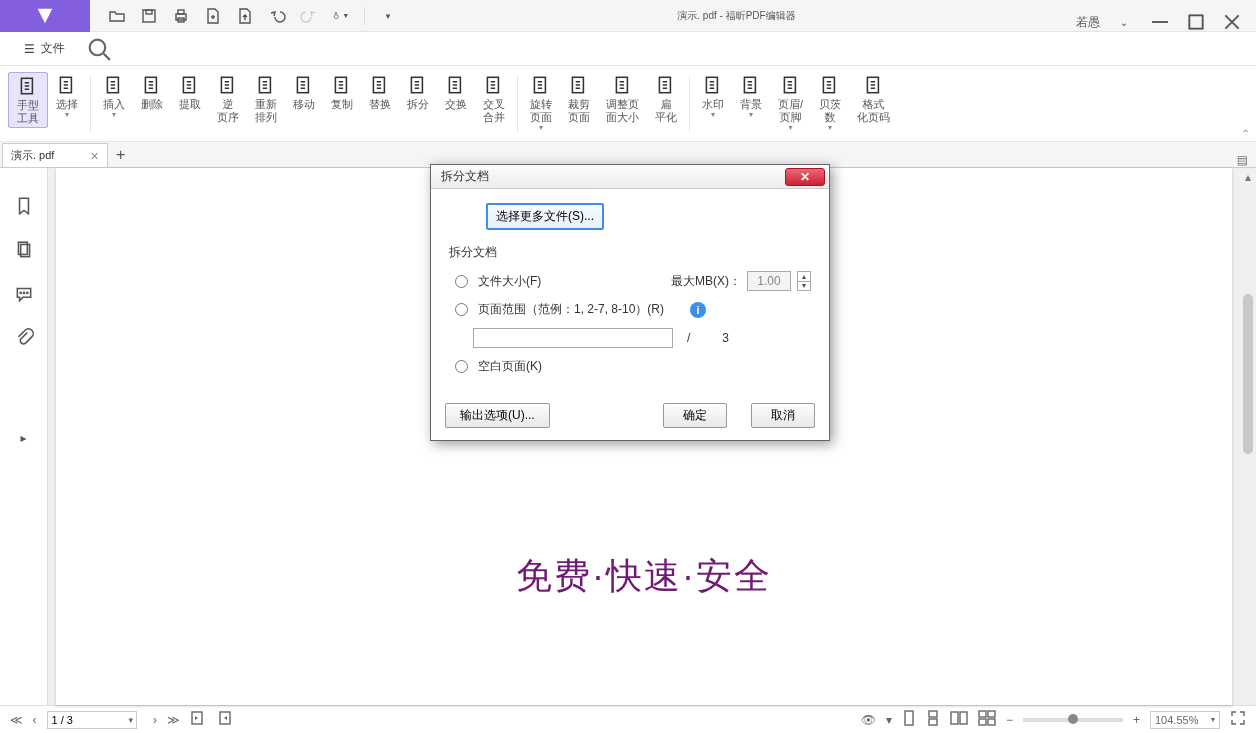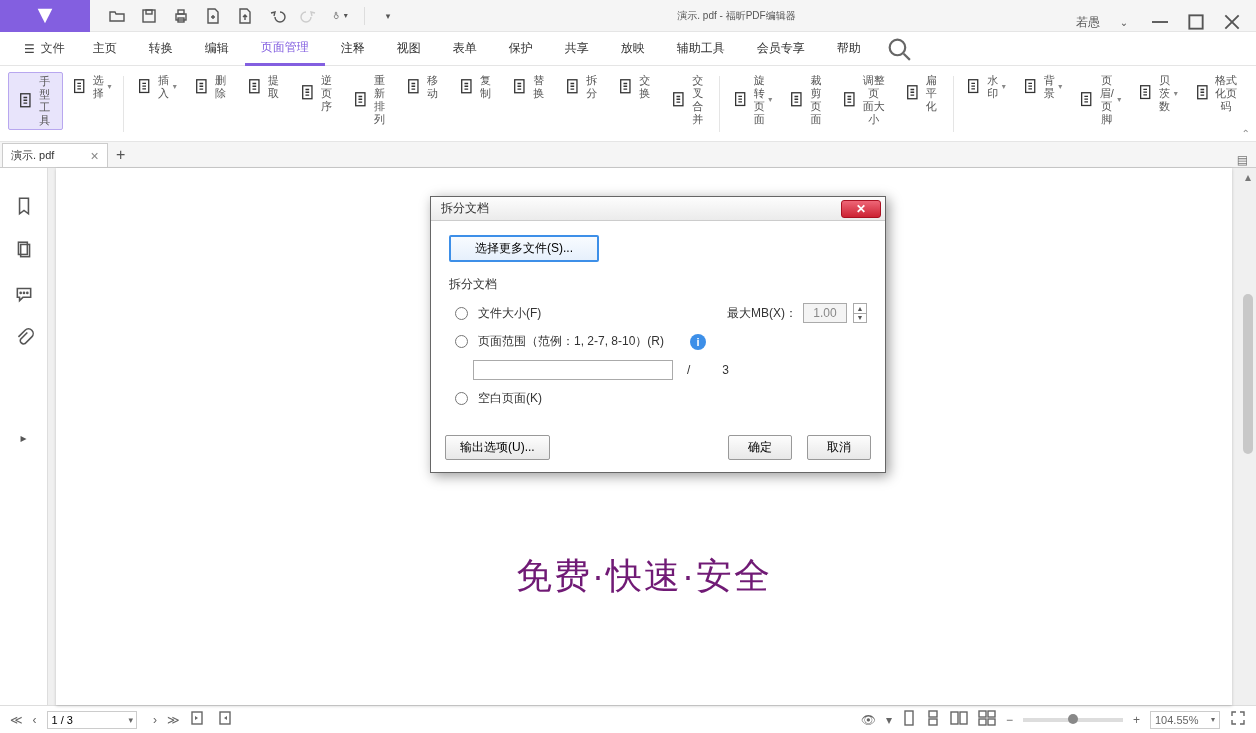--- a/index.html
+++ b/index.html
@@ -12,21 +12,21 @@
 .qat .sep { width: 1px; height: 18px; background: #ddd; }
 .title-text { flex: 1; text-align: center; font-size: 10px; color: #555; }
 .win-controls { display: flex; align-items: center; gap: 12px; padding-right: 12px; margin-top: 13px; }
 .win-controls span { width: 24px; height: 24px; display: flex; align-items: center; justify-content: center; cursor: pointer; color: #555; }
 .menubar { height: 34px; background: #fff; display: flex; align-items: center; border-bottom: 1px solid #e5e5e5; padding-left: 12px; }
 .file-menu { display: flex; align-items: center; gap: 6px; padding: 0 12px; color: #444; cursor: pointer; }
 .menu-tab { padding: 0 16px; height: 34px; display: flex; align-items: center; cursor: pointer; color: #333; }
 .menu-tab.active { color: #835fe0; border-bottom: 3px solid #835fe0; font-weight: 500; }
 .search-icon { margin-left: 8px; width: 28px; height: 28px; display:flex; align-items:center; justify-content:center; color:#666; cursor:pointer; }
 .ribbon { height: 76px; background: #fff; display: flex; align-items: flex-start; padding: 6px 8px 0 8px; border-bottom: 1px solid #e5e5e5; position: relative; }
-.ribbon-item { display: flex; flex-direction: row; align-items: center; justify-content: center; cursor: pointer; padding: 2px 8px; min-width: 38px; }
+.ribbon-item { display: flex; flex-direction: column; align-items: center; justify-content: center; cursor: pointer; padding: 2px 8px; min-width: 38px; }
 .ribbon-item.active { background: #e8e4fb; border: 1px solid #b8a7ef; border-radius: 2px; }
 .ribbon-item .icon { width: 22px; height: 22px; display: flex; align-items: center; justify-content: center; margin-bottom: 2px; }
 .ribbon-item .label { font-size: 11px; line-height: 13px; text-align: center; color: #555; }
 .ribbon-item .caret { font-size: 8px; color: #888; line-height: 8px; }
 .ribbon-sep { width: 1px; height: 56px; background: #e5e5e5; margin: 4px 4px 0 4px; }
 .collapse-ribbon { position:absolute; right:6px; bottom:2px; font-size:10px; color:#888; cursor:pointer; }
 .tabbar { height: 26px; background: #f5f5f5; display: flex; align-items: flex-end; border-bottom: 1px solid #ccc; }
 .doc-tab { height: 24px; background: #fff; border: 1px solid #ccc; border-bottom: none; display: flex; align-items: center; padding: 0 8px; font-size: 11px; gap: 36px; margin-left: 2px; }
 .doc-tab .close { cursor: pointer; color: #888; font-size: 14px; }
 .add-tab { width: 26px; height: 24px; display: flex; align-items: center; justify-content: center; cursor: pointer; color: #555; font-size: 16px; }
@@ -41,39 +41,39 @@
 .right-strip span{ font-size:12px; color:#777; cursor:pointer;}
 .scroll-thumb { width:10px; height:160px; background:#c8c8c8; border-radius:5px; margin-top:110px;}
 .statusbar { height: 28px; background: #fff; border-top: 1px solid #ddd; display: flex; align-items: center; padding: 0 10px; gap: 10px; }
 .statusbar .nav { display: flex; align-items: center; gap: 10px; color: #666; }
 .statusbar .page-input { width: 90px; height: 18px; border: 1px solid #ccc; font-size: 11px; padding: 0 4px; }
 .statusbar .spacer { flex: 1; }
 .statusbar .view-icons { display: flex; align-items: center; gap: 10px; color: #666; }
 .zoom-slider { width: 100px; height: 4px; background: #ddd; position: relative; }
 .zoom-slider::before { content:""; position:absolute; left:50%; top:-4px; width:10px; height:10px; border-radius:50%; background:#888; transform:translateX(-50%); }
 .zoom-box { width: 70px; height: 18px; border: 1px solid #ccc; font-size: 11px; padding: 0 4px; display:flex; align-items:center; justify-content:space-between;}
-.dialog { position: absolute; left: 430px; top: 196px; width: 456px; background: #fff; border: 1px solid #666; box-shadow: 3px 3px 12px rgba(0,0,0,0.4); z-index: 10; }
+.dialog { position: absolute; left: 430px; top: 164px; width: 400px; background: #fff; border: 1px solid #666; box-shadow: 3px 3px 12px rgba(0,0,0,0.4); z-index: 10; }
 .dialog-titlebar { height: 24px; background: linear-gradient(#fdfdfd,#ebebeb); border-bottom: 1px solid #ccc; display: flex; align-items: center; padding: 0 4px 0 10px; font-size: 12px; }
 .dialog-titlebar .dtitle { flex: 1; }
 .dialog-close { width: 40px; height: 18px; background: linear-gradient(#e67,#c23); border: 1px solid #a12; border-radius: 3px; color: #fff; display: flex; align-items: center; justify-content: center; cursor: pointer; font-weight: bold; font-size: 12px; }
 .dialog-body { padding: 14px 18px 10px 18px; }
-.select-btn { border: 2px solid #3d8fe8; background: linear-gradient(#f8fbff,#e6f0fc); padding: 3px 24px; font-size: 12px; cursor: pointer; border-radius: 2px; }
+.select-btn { border: 2px solid #3d8fe8; background: linear-gradient(#f8fbff,#e6f0fc); padding: 3px 8px; font-size: 12px; cursor: pointer; border-radius: 2px; margin-left: 37px; }
 .group-label { font-size: 12px; margin: 14px 0 8px 0; }
 .opt-row { display: flex; align-items: center; gap: 6px; margin: 10px 0 10px 6px; font-size: 12px; }
 .opt-row input[type=radio] { margin-right: 4px; }
 .opt-right { margin-left: auto; display: flex; align-items: center; gap: 6px; }
 .num-input { width: 44px; height: 20px; border: 1px solid #aaa; font-size: 12px; text-align: center; }
 .num-input.dis { background: #f4f4f4; color: #888; }
 .spinner { width: 14px; height: 20px; border: 1px solid #aaa; display:flex; flex-direction:column; }
 .spinner div{ flex:1; display:flex; align-items:center; justify-content:center; font-size:7px; color:#555; border-bottom:1px solid #aaa; cursor:pointer;}
 .spinner div:last-child{ border-bottom:none;}
 .info-icon { width:16px; height:16px; border-radius:50%; background:#3d8fe8; color:#fff; display:flex; align-items:center; justify-content:center; font-size:11px; font-weight:bold; margin-left:20px;}
 .range-input-row { margin-left:24px; display:flex; align-items:center; gap:14px; }
 .range-input { width: 200px; height: 20px; border: 1px solid #aaa; }
-.dialog-footer { display: flex; align-items: flex-start; padding: 8px 14px 12px 14px; gap: 15px; }
+.dialog-footer { display: flex; align-items: flex-start; padding: 8px 14px 12px 14px; gap: 24px; }
 .dlg-btn { border: 1px solid #999; background: linear-gradient(#fdfdfd,#e8e8e8); padding: 3px 14px; font-size: 12px; cursor: pointer; border-radius: 2px; min-width: 64px; }
 .dialog-footer .spacer { flex: 1; }
 svg { stroke: currentColor; fill: none; stroke-width: 1.4; }
 </style>
 </head>
 <body>
 
 <div class="titlebar">
   <div class="logo">
     <svg viewBox="0 0 24 24">
@@ -150,35 +150,20 @@
         </svg>
       </span>
   </div>
 </div>
 
 <div class="menubar">
   <div class="file-menu">
     <span>☰</span>
     <span>文件</span>
   </div>
-  <div id="menu-tabs" style="display:flex">
-      <div class="menu-tab">主页</div>
-      <div class="menu-tab">转换</div>
-      <div class="menu-tab">编辑</div>
-      <div class="menu-tab active">页面管理</div>
-      <div class="menu-tab">注释</div>
-      <div class="menu-tab">视图</div>
-      <div class="menu-tab">表单</div>
-      <div class="menu-tab">保护</div>
-      <div class="menu-tab">共享</div>
-      <div class="menu-tab">放映</div>
-      <div class="menu-tab">辅助工具</div>
-      <div class="menu-tab">会员专享</div>
-      <div class="menu-tab">帮助</div>
-    </div>
   <span class="search-icon">
       <svg viewBox="0 0 18 18">
         <circle cx="8" cy="8" r="5"></circle>
         <path d="M12 12l4 4"></path>
       </svg>
     </span>
 </div>
 
 <div class="ribbon" id="ribbon">
   <div class="ribbon-item active">

